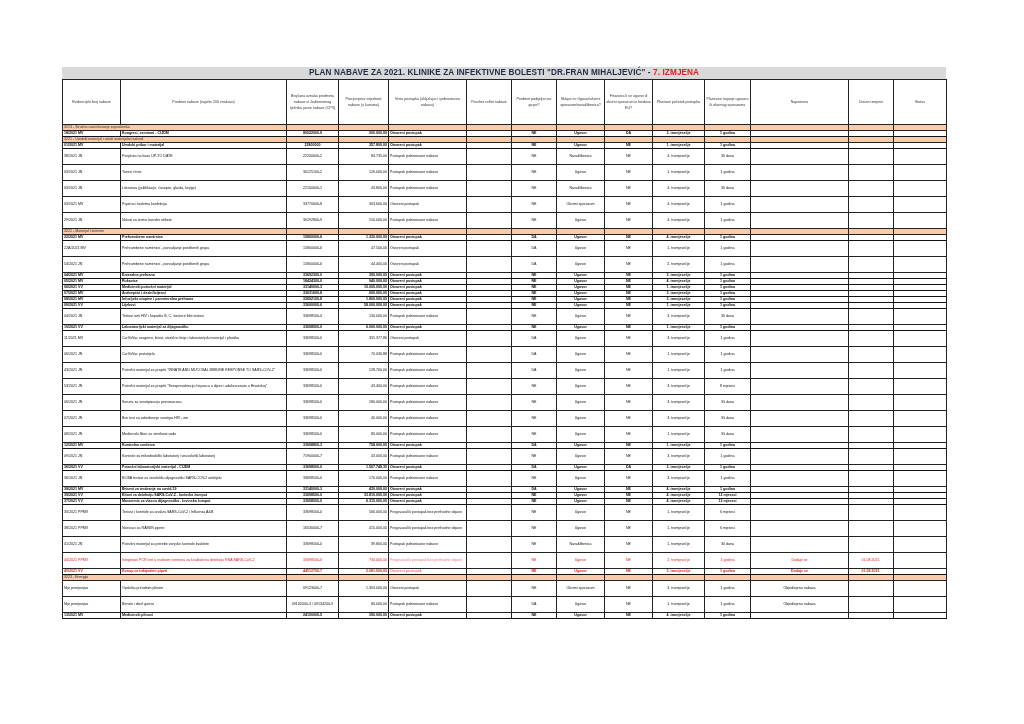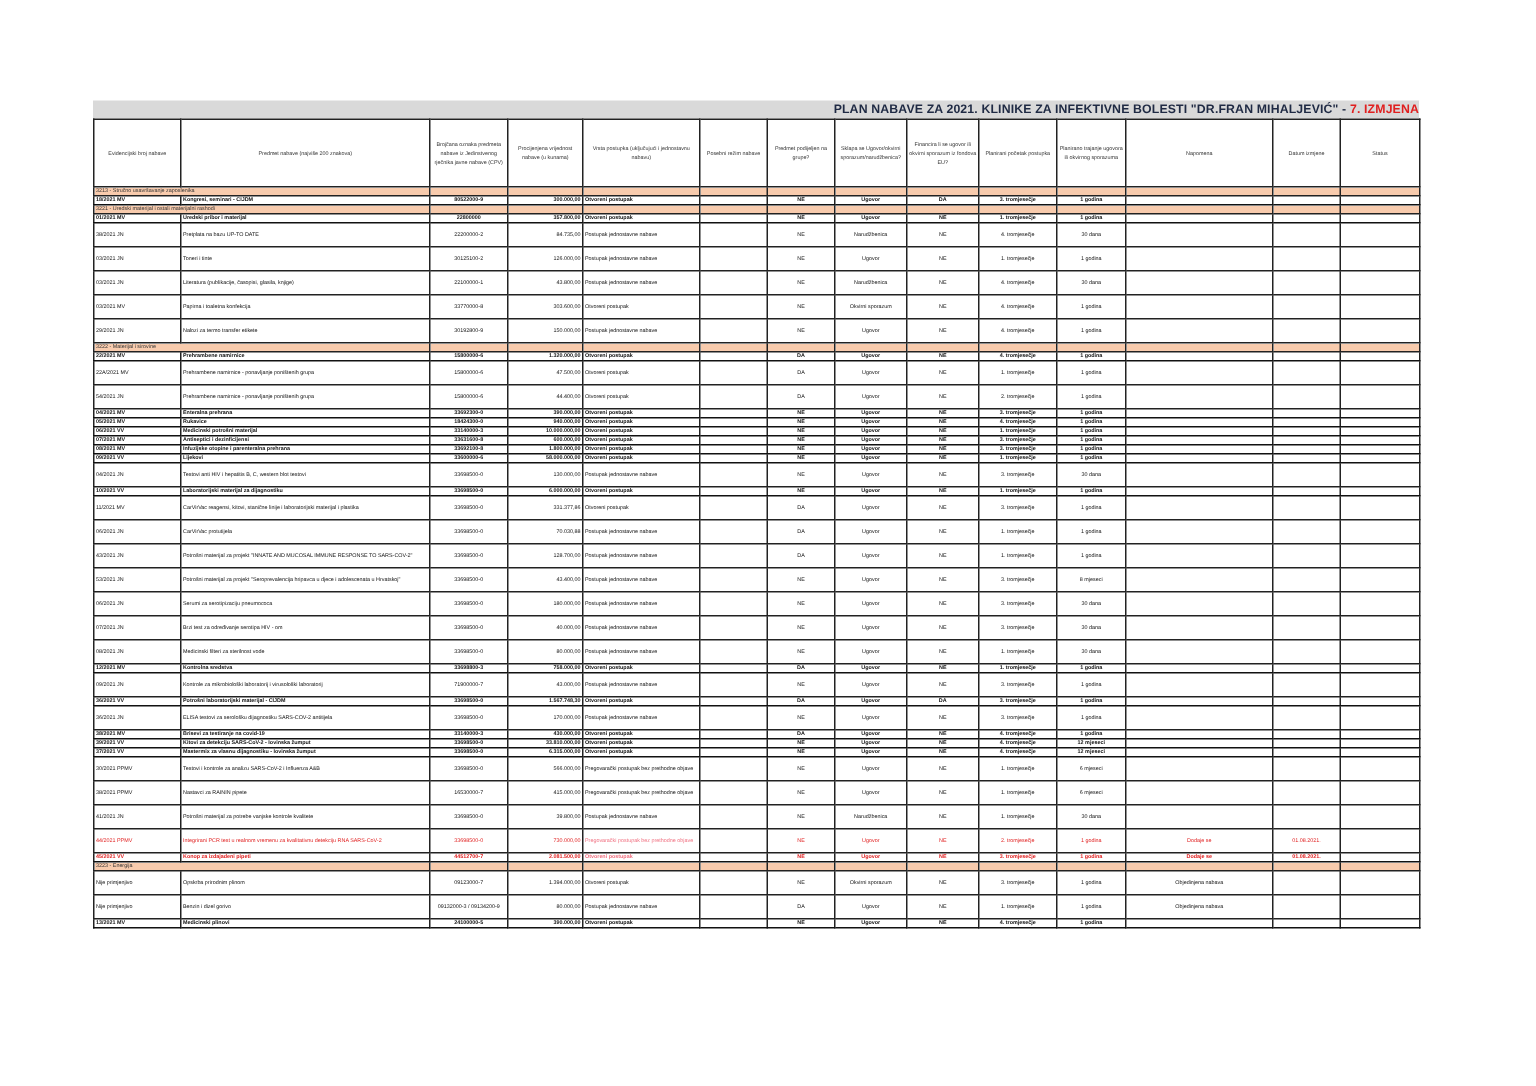--- a/index.html
+++ b/index.html
@@ -1,18 +1,18 @@
 <!DOCTYPE html>
 <html><head>
 <meta charset="utf-8">
 <style>
   html, body { margin:0; padding:0; background:#ffffff; }
   body { width:1024px; height:724px; position:relative; overflow:hidden; font-family:"Liberation Sans", sans-serif; }
   .sheet { position:absolute; left:62px; top:67px; width:884px; }
-  .title-bar { background:#d9d9d9; height:12px; line-height:12px; text-align:right; font-weight:bold; font-size:8.2px; color:#1f2a44; letter-spacing:0.1px; }
+  .title-bar { background:#d9d9d9; height:12px; line-height:12px; text-align:center; font-weight:bold; font-size:8.2px; color:#1f2a44; letter-spacing:0.1px; }
   .title-bar .red { color:#e02020; }
   table { border-collapse:collapse; width:884px; table-layout:fixed; font-size:3.6px; color:#111; }
   th, td { border:0.8px solid #222; padding:0 1px; overflow:hidden; white-space:nowrap; }
   th { font-weight:normal; font-size:3.6px; line-height:6px; height:44px; text-align:center; white-space:normal; vertical-align:middle; color:#333; }
   td { height:5px; line-height:5px; }
   tr.tall td { height:15px; line-height:5px; }
   td.wrap { white-space:normal; }
   td.num { text-align:right; }
   td.c { text-align:center; }
   tr.section td { background:#f8cbad; color:#333; height:5px; }

